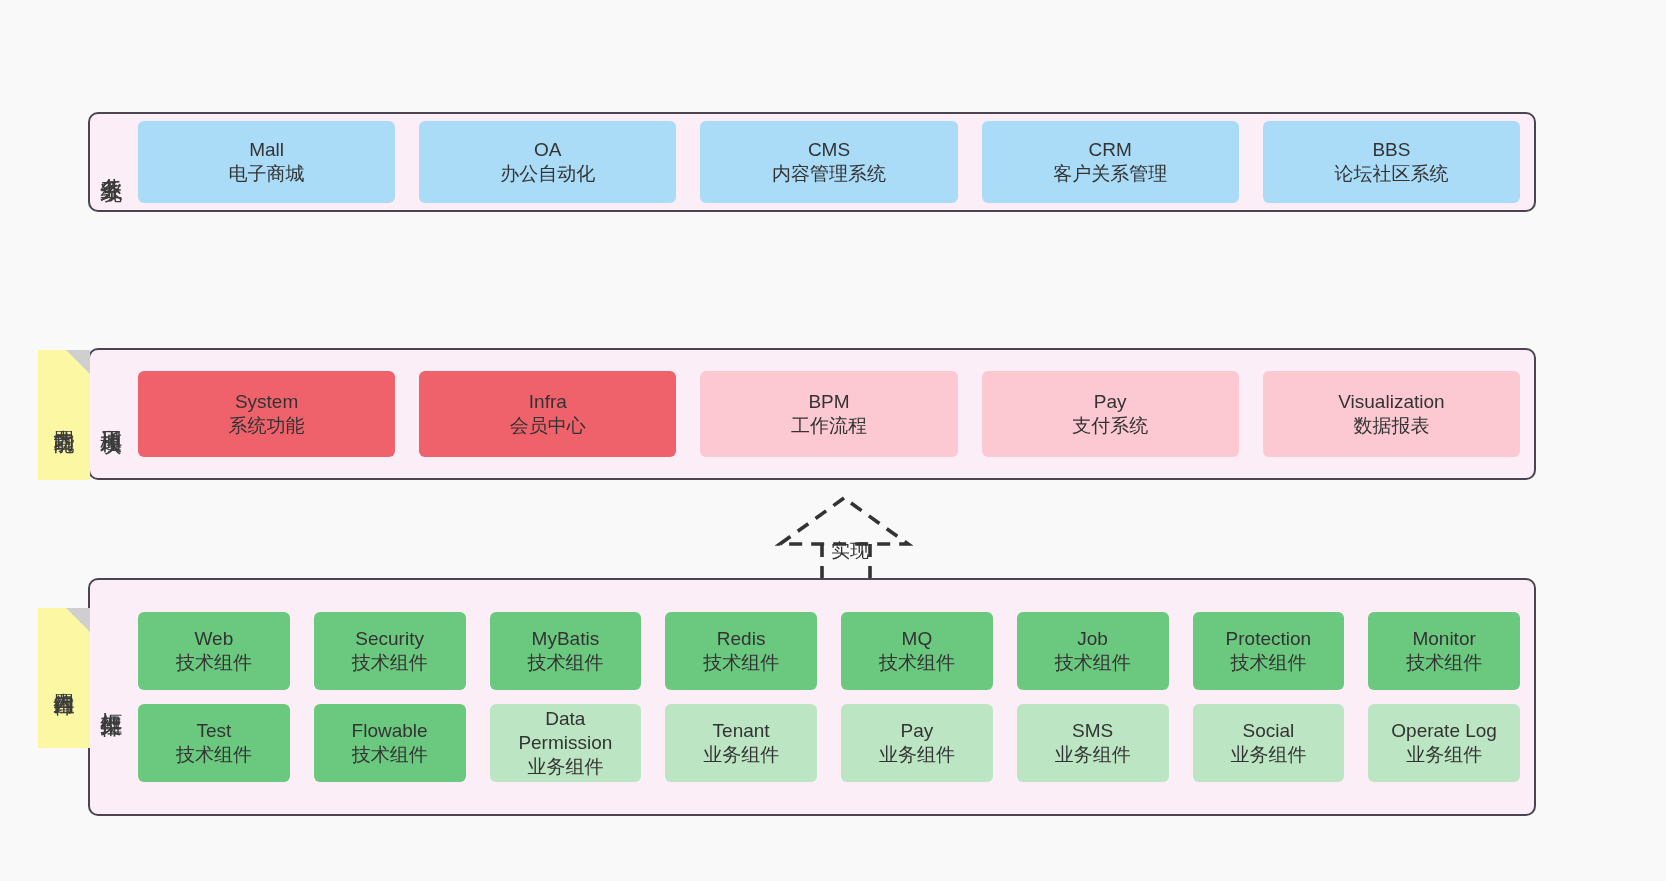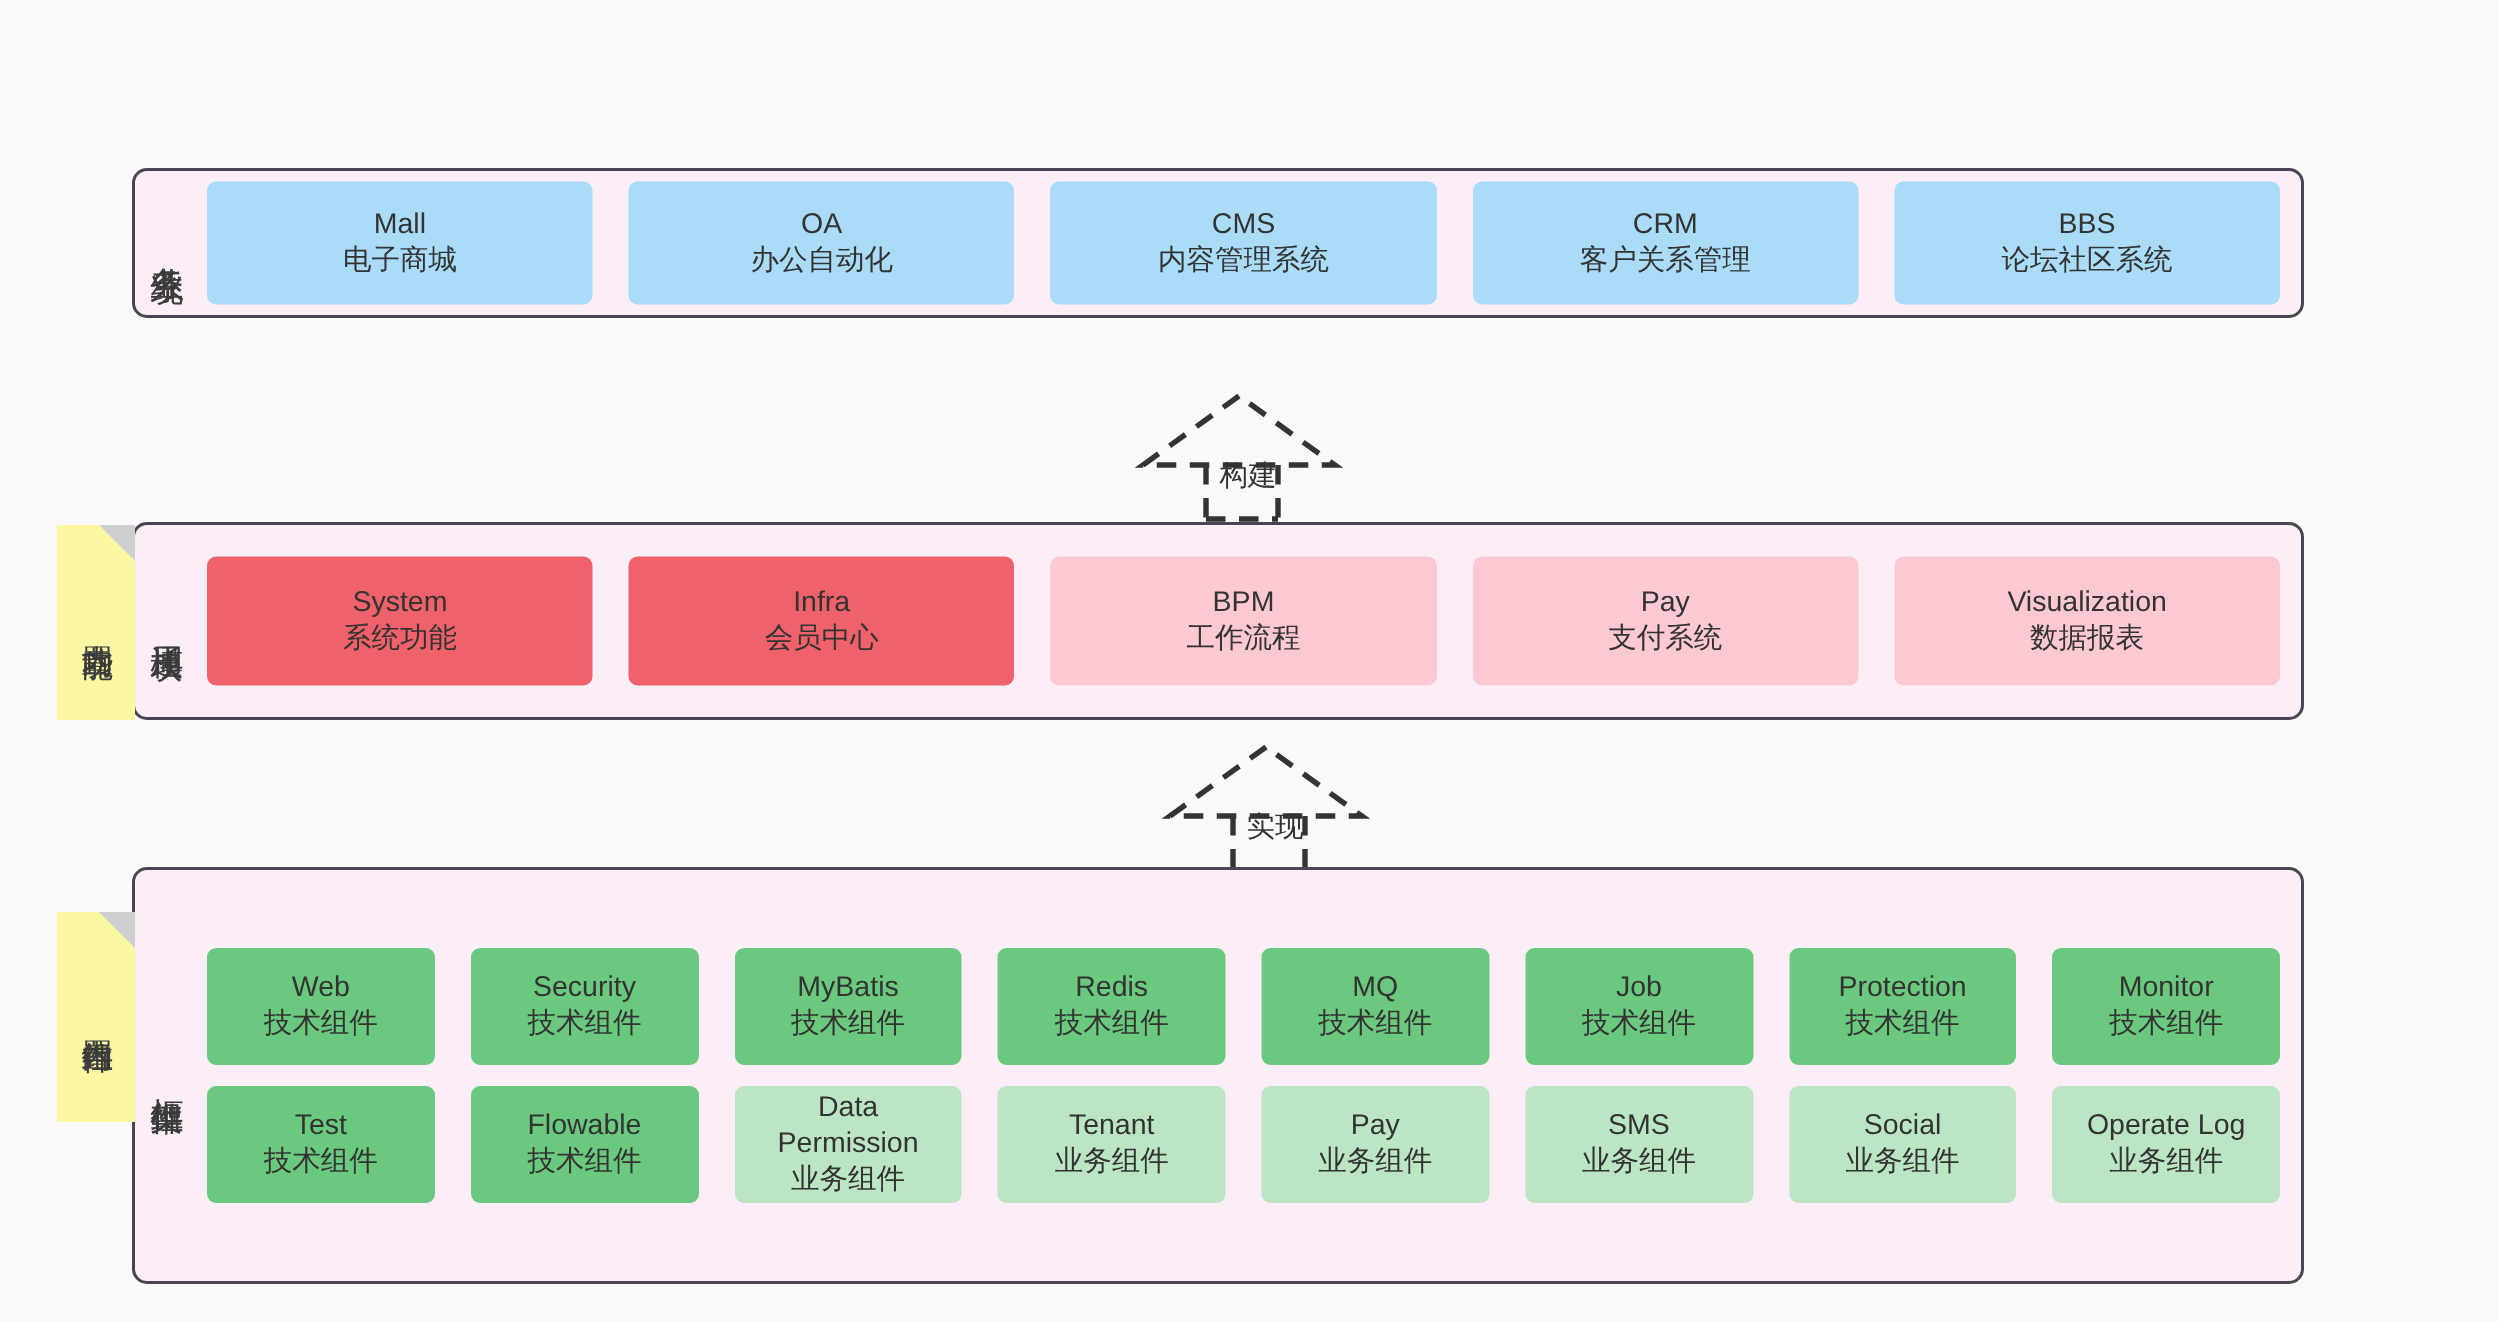--- a/index.html
+++ b/index.html
@@ -159,29 +159,20 @@
           <span class="n-sub">客户关系管理</span>
         </div>
         <div class="node h-biz c-blue">
           <span class="n-title">BBS</span>
           <span class="n-sub">论坛社区系统</span>
         </div>
       </div>
     </div>
   </div>
 
-  <div class="uml-arrow" id="arrow-build" style="left:756px; top:258px; width:150px; height:90px;">
-    <svg width="150" height="90" viewBox="0 0 150 90">
-
-      <path d="M 70 6 L 6 52 L 134 52 Z" fill="none" stroke="#333333" stroke-width="3.6" stroke-dasharray="13,9" stroke-linejoin="miter"></path>
-
-      <path d="M 48 52 L 48 90 M 96 52 L 96 90 M 48 88 L 96 88" fill="none" stroke="#333333" stroke-width="3.6" stroke-dasharray="13,9"></path>
-    </svg>
-    <span class="lbl" style="left:57px; top:46px;">构建</span>
-  </div>
 
   <div class="layer" id="layer-modules" style="left:88px; top:348px; width:1448px; height:132px;">
     <div class="layer-title">通用模块</div>
     <div class="layer-body">
       <div class="row">
         <div class="node h-mod c-red">
           <span class="n-title">System</span>
           <span class="n-sub">系统功能</span>
         </div>
         <div class="node h-mod c-red">
@@ -210,21 +201,21 @@
   </div>
 
   <div class="uml-arrow" id="arrow-implement" style="left:774px; top:492px; width:150px; height:90px;">
     <svg width="150" height="90" viewBox="0 0 150 90">
       <path d="M 70 6 L 6 52 L 134 52 Z" fill="none" stroke="#333333" stroke-width="3.6" stroke-dasharray="13,9" stroke-linejoin="miter"></path>
       <path d="M 48 52 L 48 90 M 96 52 L 96 90 M 48 88 L 96 88" fill="none" stroke="#333333" stroke-width="3.6" stroke-dasharray="13,9"></path>
     </svg>
     <span class="lbl" style="left:57px; top:46px;">实现</span>
   </div>
 
-  <div class="layer" id="layer-framework" style="left:88px; top:578px; width:1448px; height:278px;">
+  <div class="layer" id="layer-framework" style="left:88px; top:578px; width:1448px; height:238px;">
     <div class="layer-title">框架组件</div>
     <div class="layer-body">
 
       <div class="row">
         <div class="node h-comp c-green">
           <span class="n-title">Web</span>
           <span class="n-sub">技术组件</span>
         </div>
         <div class="node h-comp c-green">
           <span class="n-title">Security</span>

